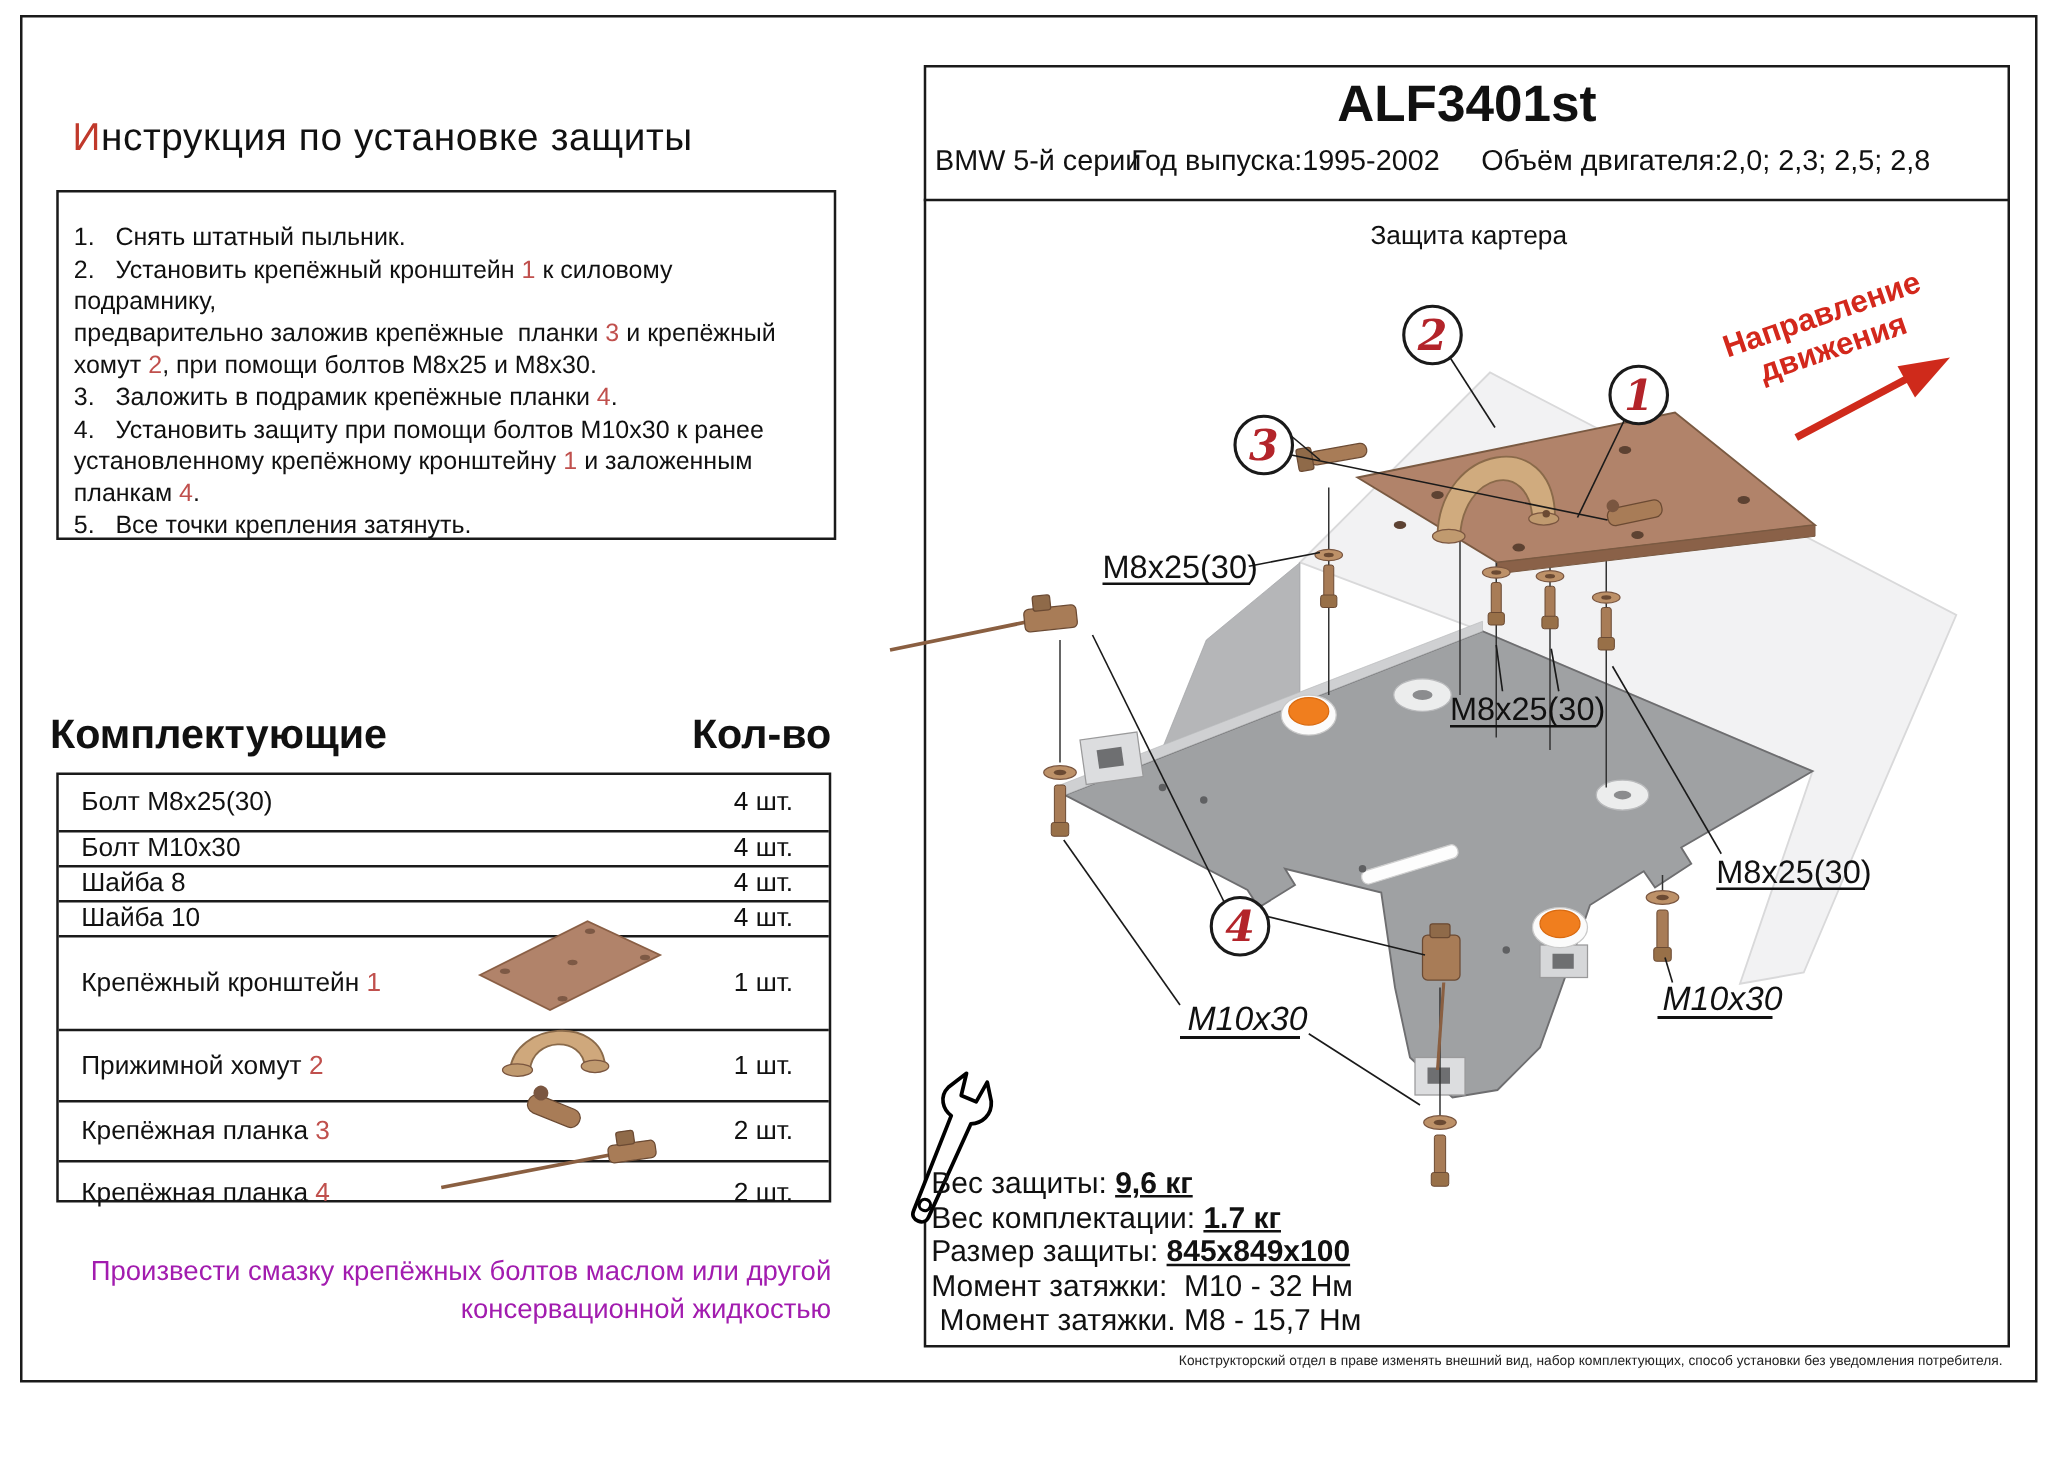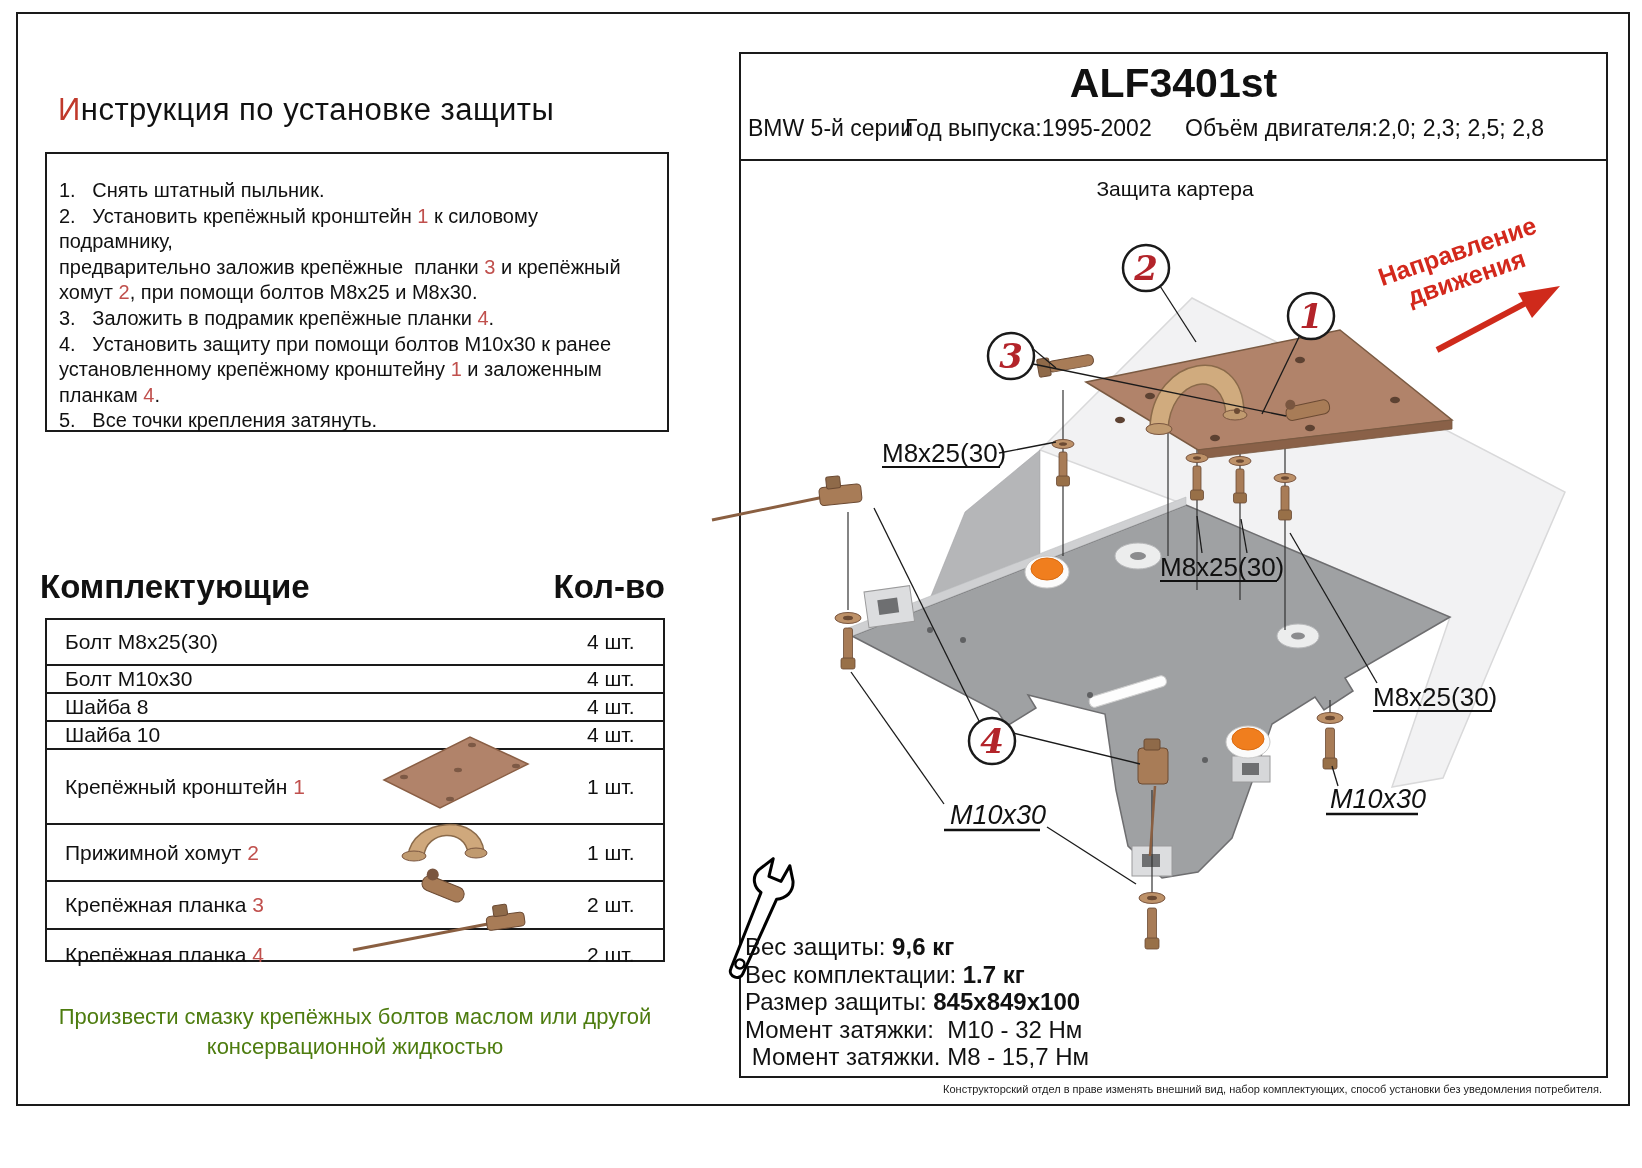--- a/index.html
+++ b/index.html
@@ -14,32 +14,32 @@
              padding:24px 12px;font-size:20px;line-height:25.6px;white-space:pre-wrap;}
   .rednum{color:#c0504d;}
   .comp-title{left:40px;top:568px;font-size:33px;font-weight:bold;}
   .comp-qty-title{left:520px;top:568px;width:145px;font-size:33px;font-weight:bold;text-align:right;}
   .comp-table{left:45px;top:618px;width:620px;height:344px;border:2px solid #1a1a1a;box-sizing:border-box;}
   .comp-row{display:flex;align-items:center;box-sizing:border-box;border-top:2px solid #1a1a1a;}
   .comp-row:first-child{border-top:none;}
   .comp-name{flex:1;padding-left:18px;font-size:21px;}
   .comp-count{width:76px;font-size:21px;text-align:left;}
   .part-img{pointer-events:none;}
-  .left-footer{left:45px;top:1002px;width:620px;text-align:center;font-size:22px;
-               line-height:30px;color:#4d7c0f;}
+  .left-footer{left:45px;top:1002px;width:620px;text-align:right;font-size:22px;
+               line-height:30px;color:#a21caf;}
   
   .right-box{left:739px;top:52px;width:869px;height:1026px;border:2px solid #1a1a1a;box-sizing:border-box;}
   .right-sep{left:739px;top:159px;width:869px;height:0;border-top:2px solid #1a1a1a;}
   .part-code{left:739px;top:60px;width:869px;text-align:center;font-size:41px;font-weight:bold;}
   .car-name{left:748px;top:115px;font-size:23px;}
   .year-label{left:905px;top:115px;font-size:23px;}
   .engine-label{left:1185px;top:115px;font-size:23px;}
   .diagram-title{left:1060px;top:177px;width:230px;text-align:center;font-size:21px;}
   .info-block{left:745px;top:933px;font-size:24px;line-height:27.6px;white-space:pre;}
-  .info-block b{font-weight:bold;}
+  .info-block b{font-weight:bold;text-decoration:underline;}
   .disclaimer{left:740px;top:1083px;width:862px;text-align:right;font-size:11px;color:#222;}
   svg{position:absolute;left:700px;top:160px;}
   svg text{font-family:"Liberation Sans", sans-serif;}
   .dlabel{font-size:26px;fill:#111;}
   .dlabel-i{font-size:27px;font-style:italic;fill:#111;}
   .callout-num{font-family:"DejaVu Serif", serif;font-style:italic;font-weight:bold;
                font-size:34px;fill:#b3242a;}
   .dir-text{font-size:25px;font-weight:600;fill:#d3281c;}
 </style>
 </head>

